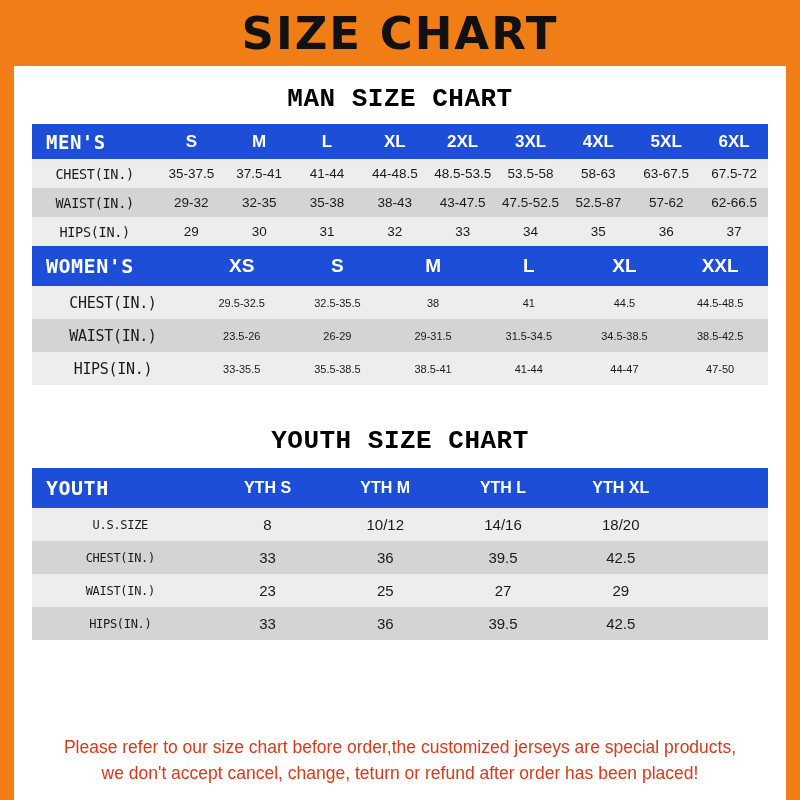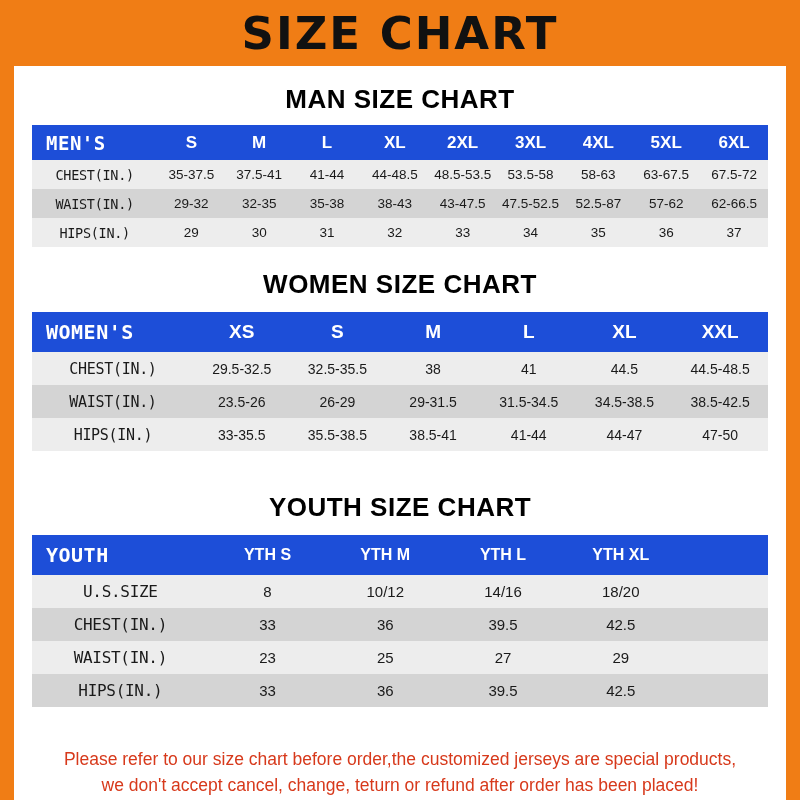--- a/index.html
+++ b/index.html
@@ -42,21 +42,21 @@
   }
   .content {
     flex: 1 1 auto;
     padding: 0 18px;
     box-sizing: border-box;
     display: flex;
     flex-direction: column;
   }
   .section-title {
     text-align: center;
-    font-family: Liberation Sans, sans-serif;
+    font-family: Liberation Mono, monospace;
     font-weight: bold;
     font-size: 26px;
     color: #000;
     letter-spacing: 0.5px;
   }
   .t1 { margin: 18px 0 10px; }
   .t2 { margin: 22px 0 12px; }
   .t3 { margin: 41px 0 12px; }
 
   table.size-table {
@@ -92,32 +92,32 @@
 
   
   #men-table thead td { height: 33px; font-size: 17px; }
   #men-table thead td.rowlabel { font-size: 19px; }
   #men-table tbody td { height: 27px; font-size: 13.5px; }
   #men-table tbody td.rowlabel { font-size: 13.5px; }
 
   
   #women-table thead td { height: 38px; font-size: 19px; }
   #women-table thead td.rowlabel { font-size: 20px; }
-  #women-table tbody td { height: 31px; font-size: 14px; }
+  #women-table tbody td { height: 31px; font-size: 11px; }
   #women-table tbody td.rowlabel { font-size: 15px; }
 
   
   #youth-table thead td { height: 38px; font-size: 16px; }
   #youth-table thead td.rowlabel { font-size: 20px; }
   #youth-table tbody td { height: 31px; font-size: 15px; }
-  #youth-table tbody td.rowlabel { font-size: 16px; }
+  #youth-table tbody td.rowlabel { font-size: 12px; }
 
   .footer-note {
     margin-top: auto;
-    padding: 12px 6px 2px;
+    padding: 12px 6px 14px;
     text-align: center;
     color: #d7391b;
     font-family: "Liberation Sans", sans-serif;
     font-size: 17.5px;
     line-height: 1.5;
   }
   .footer-note div { white-space: nowrap; }
 </style>
 </head>
 <body>
@@ -191,21 +191,20 @@
           <td>32</td>
           <td>33</td>
           <td>34</td>
           <td>35</td>
           <td>36</td>
           <td>37</td>
         </tr>
       </tbody>
     </table>
 
-    <div class="section-title t2">WOMEN SIZE CHART</div>
     <table class="size-table" id="women-table">
       <colgroup>
         <col style="width:22%">
           <col style="width:13%">
           <col style="width:13%">
           <col style="width:13%">
         <col style="width:13%">
           <col style="width:13%">
           <col style="width:13%">
       </colgroup>

